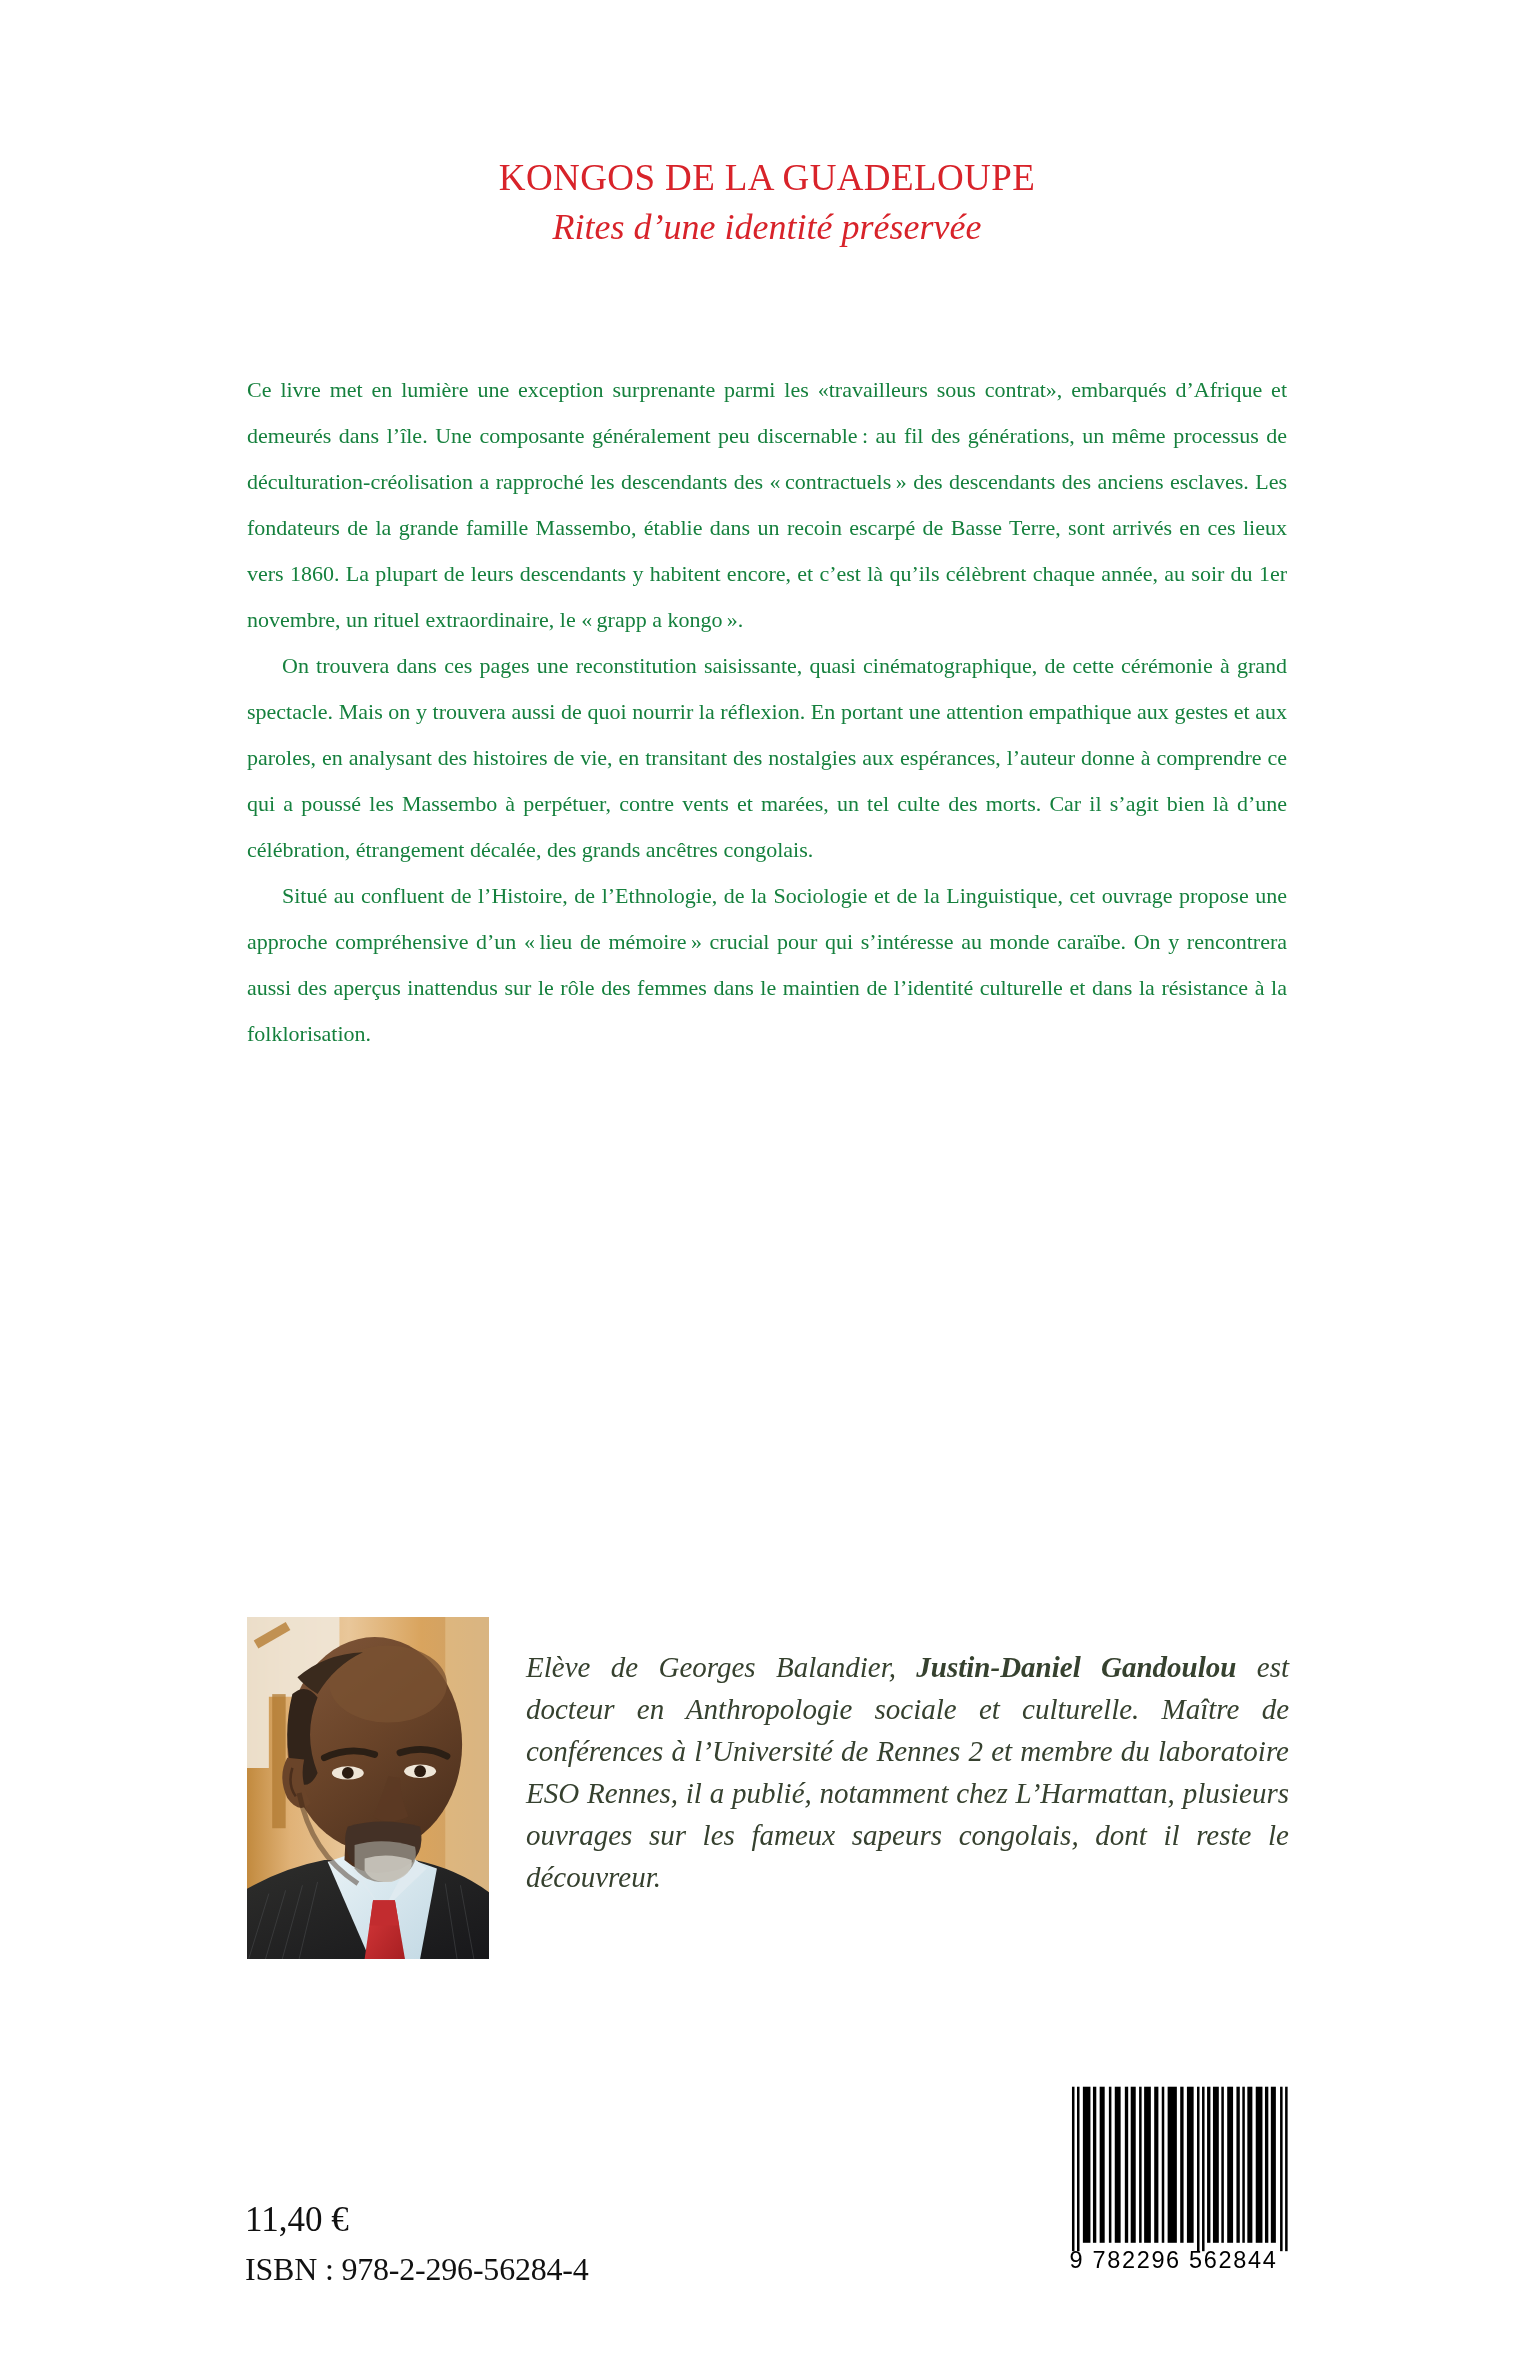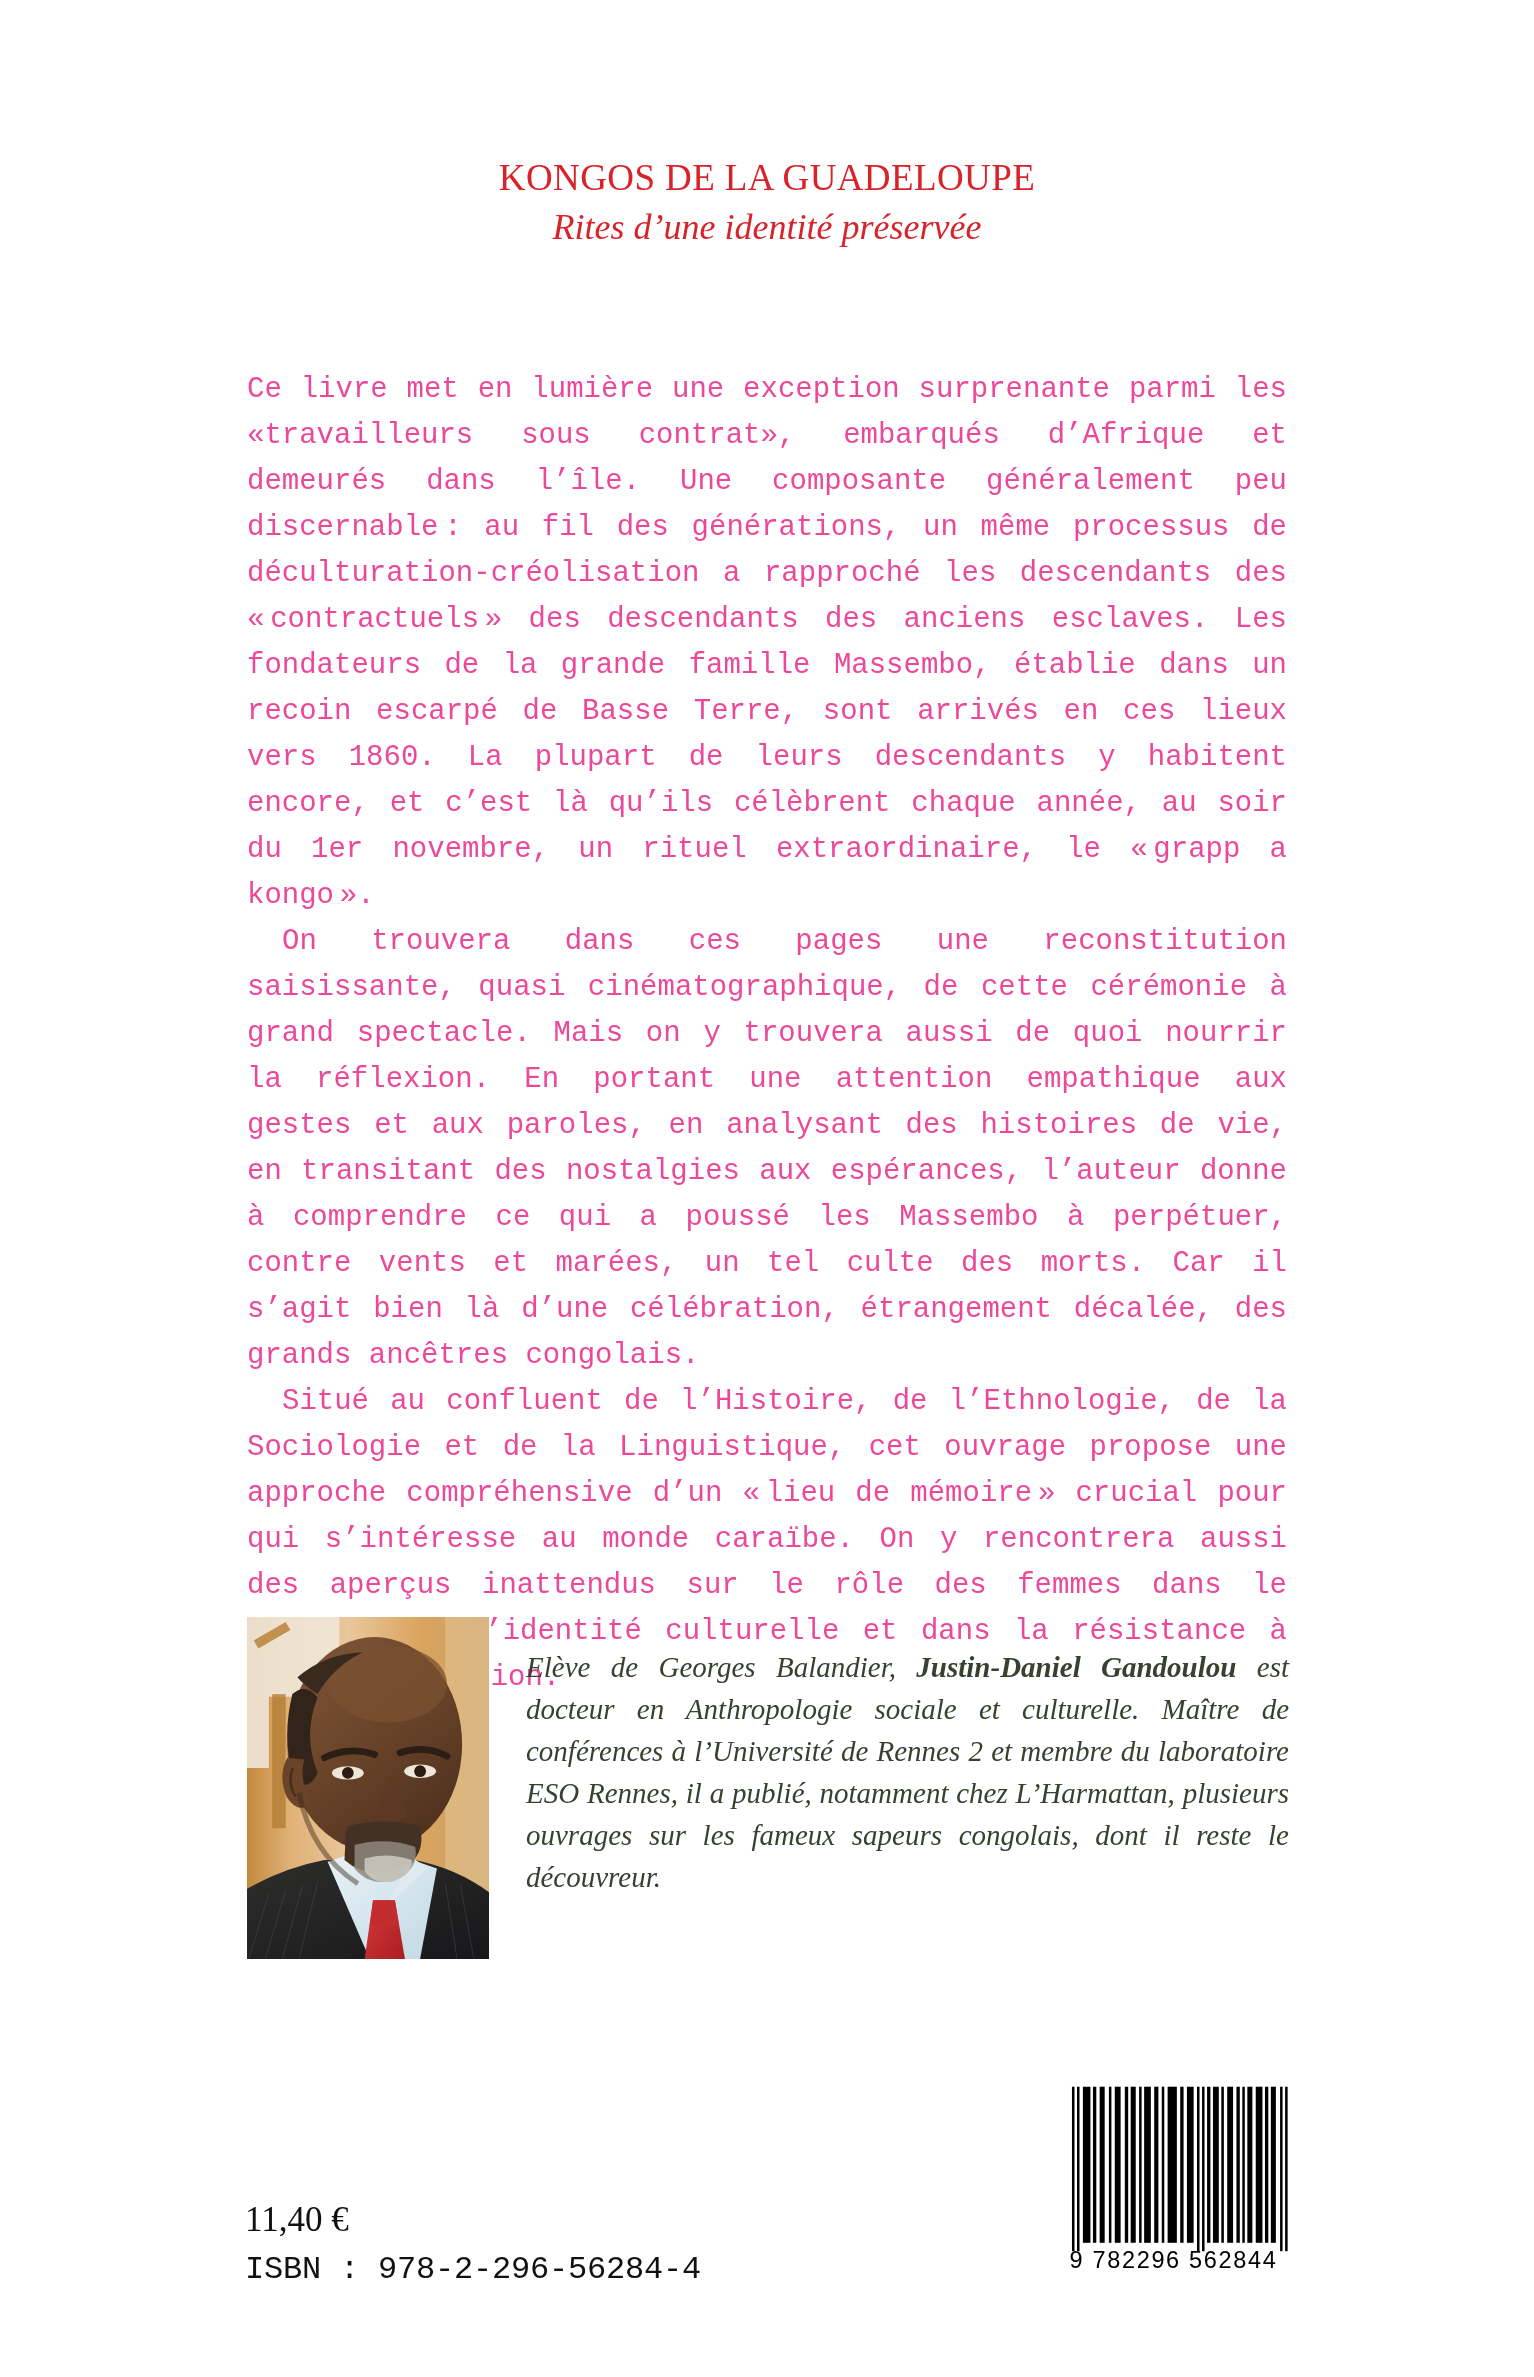--- a/index.html
+++ b/index.html
@@ -49,26 +49,26 @@
     font-weight: 400;
     white-space: nowrap;
   }
 
   
   .blurb {
     position: absolute;
     left: 247px;
     width: 1040px;
     top: 367px;
-    color: #ec4899;
-    font-size: 29px;
+    color: #15803d;
+    font-size: 22px;
     line-height: 46px;
     text-align: justify;
     text-justify: inter-word;
-    font-family: Liberation Mono, monospace;
+    font-family: Liberation Serif, serif;
   }
   .blurb p {
     margin: 0;
   }
   .blurb p.indent {
     text-indent: 35px;
   }
   .blurb p:last-child {
     text-align: justify;
   }
@@ -117,21 +117,21 @@
     font-family: "Liberation Serif", "DejaVu Serif", serif;
     font-size: 35px;
     line-height: 40px;
     color: #111111;
     white-space: nowrap;
   }
   .isbn {
     position: absolute;
     left: 245px;
     top: 2250px;
-    font-family: Liberation Mono, monospace;
+    font-family: Liberation Serif, serif;
     font-size: 32px;
     line-height: 39px;
     color: #111111;
     white-space: nowrap;
     letter-spacing: -0.2px;
   }
 
   
   .barcode {
     position: absolute;

